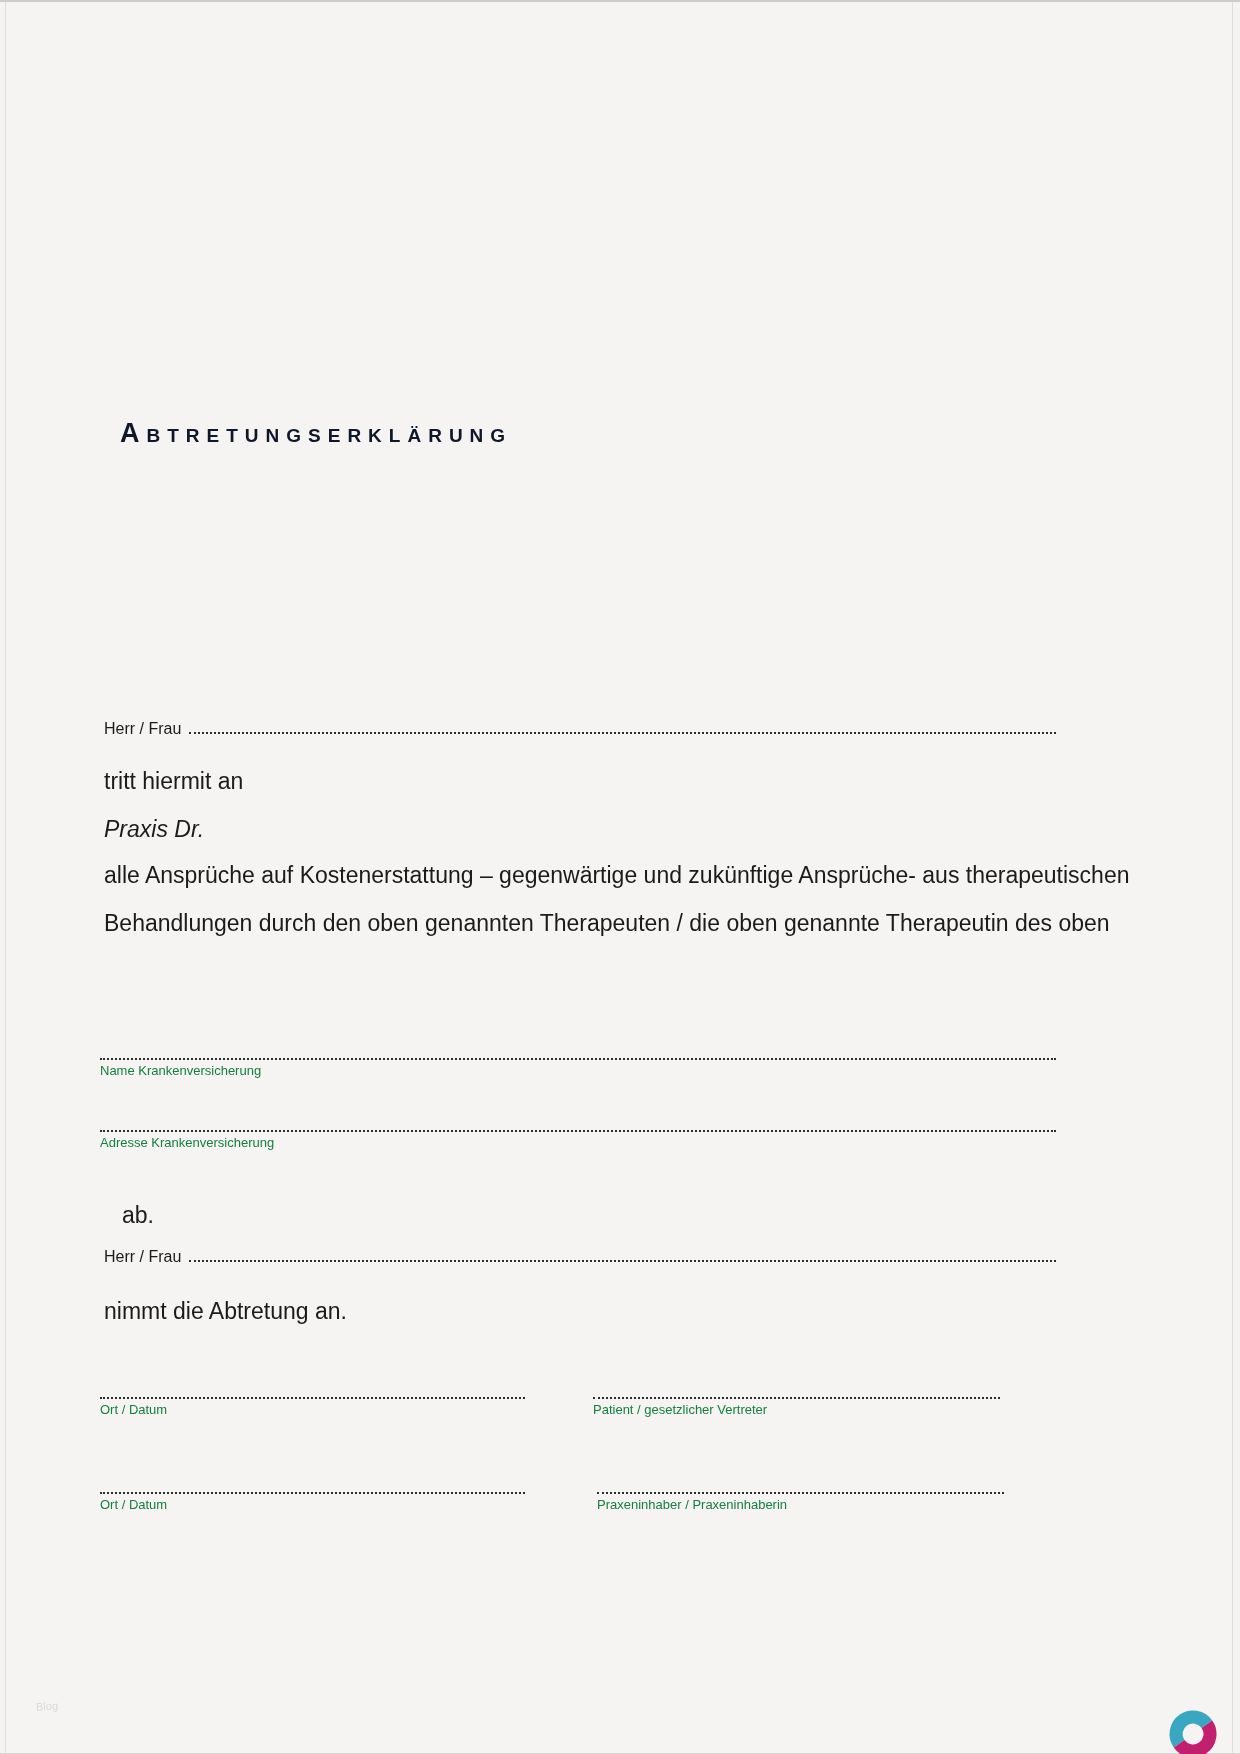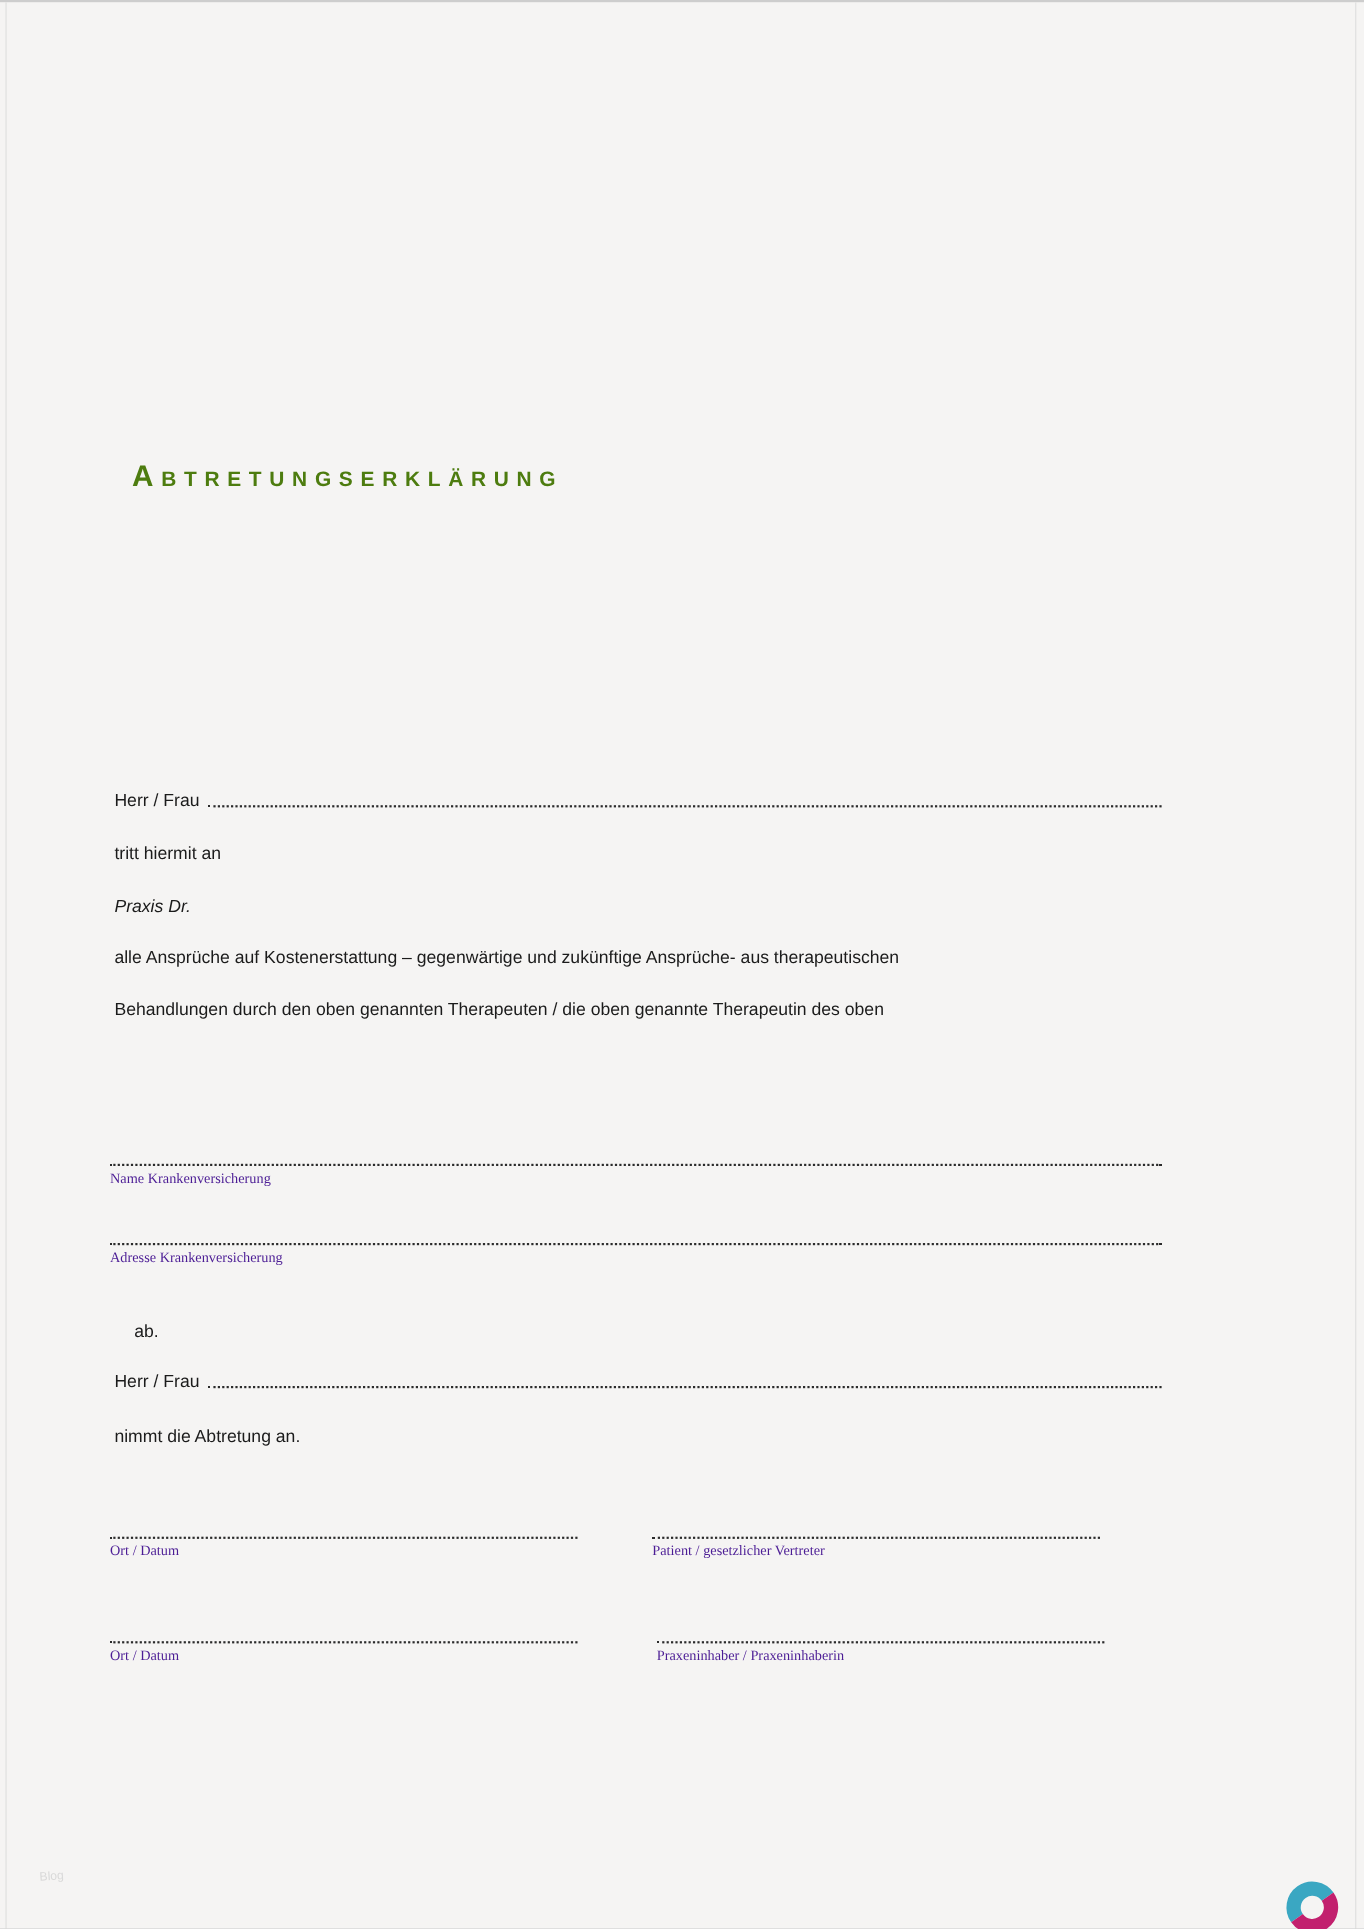--- a/index.html
+++ b/index.html
@@ -20,25 +20,25 @@
   .edge-line{position:absolute;background:#dedede;}
   .edge-left{left:5px;top:0;width:1px;height:1754px;}
   .edge-right{left:1232px;top:0;width:1px;height:1754px;}
   .edge-bottom{left:0;top:1751px;width:1240px;height:1px;background:#d6d6d6;}
 
   .doc-title{
     position:absolute;left:120px;top:398px;
     font-size:27px;font-weight:bold;
     font-variant:small-caps;
     letter-spacing:7px;
-    color:#4d7c0f;
+    color:#0f172a;
   }
   .bodyline{
     position:absolute;left:104px;
-    font-size:16px;color:#1b1b1b;
+    font-size:23px;color:#1b1b1b;
     white-space:nowrap;
   }
   .italic{font-style:italic;}
   .leaderline{
     position:absolute;left:104px;
     display:flex;align-items:flex-end;
     font-size:16px;color:#1b1b1b;
   }
   .leaderline .lbl{white-space:nowrap;margin-right:8px;}
   .dots{
@@ -46,21 +46,21 @@
     border-bottom:2px dotted #2b2b2b;
     margin-bottom:4px;
     height:1px;
   }
   .fill-field{position:absolute;}
   .fill-field .rule{
     border-bottom:2px dotted #2b2b2b;
     height:14px;
   }
   .fill-field .caption{
-    font-size:13px;color:#4c1d95;margin-top:3px;font-family:Liberation Serif, serif;
+    font-size:13px;color:#15803d;margin-top:3px;
   }
   .watermark{
     position:absolute;left:36px;top:1698px;
     font-size:11px;color:#d9d9d9;
     transform:rotate(-4deg);
   }
   .logo{position:absolute;left:1167px;top:1706px;width:52px;height:52px;}
 </style>
 </head>
 <body>

